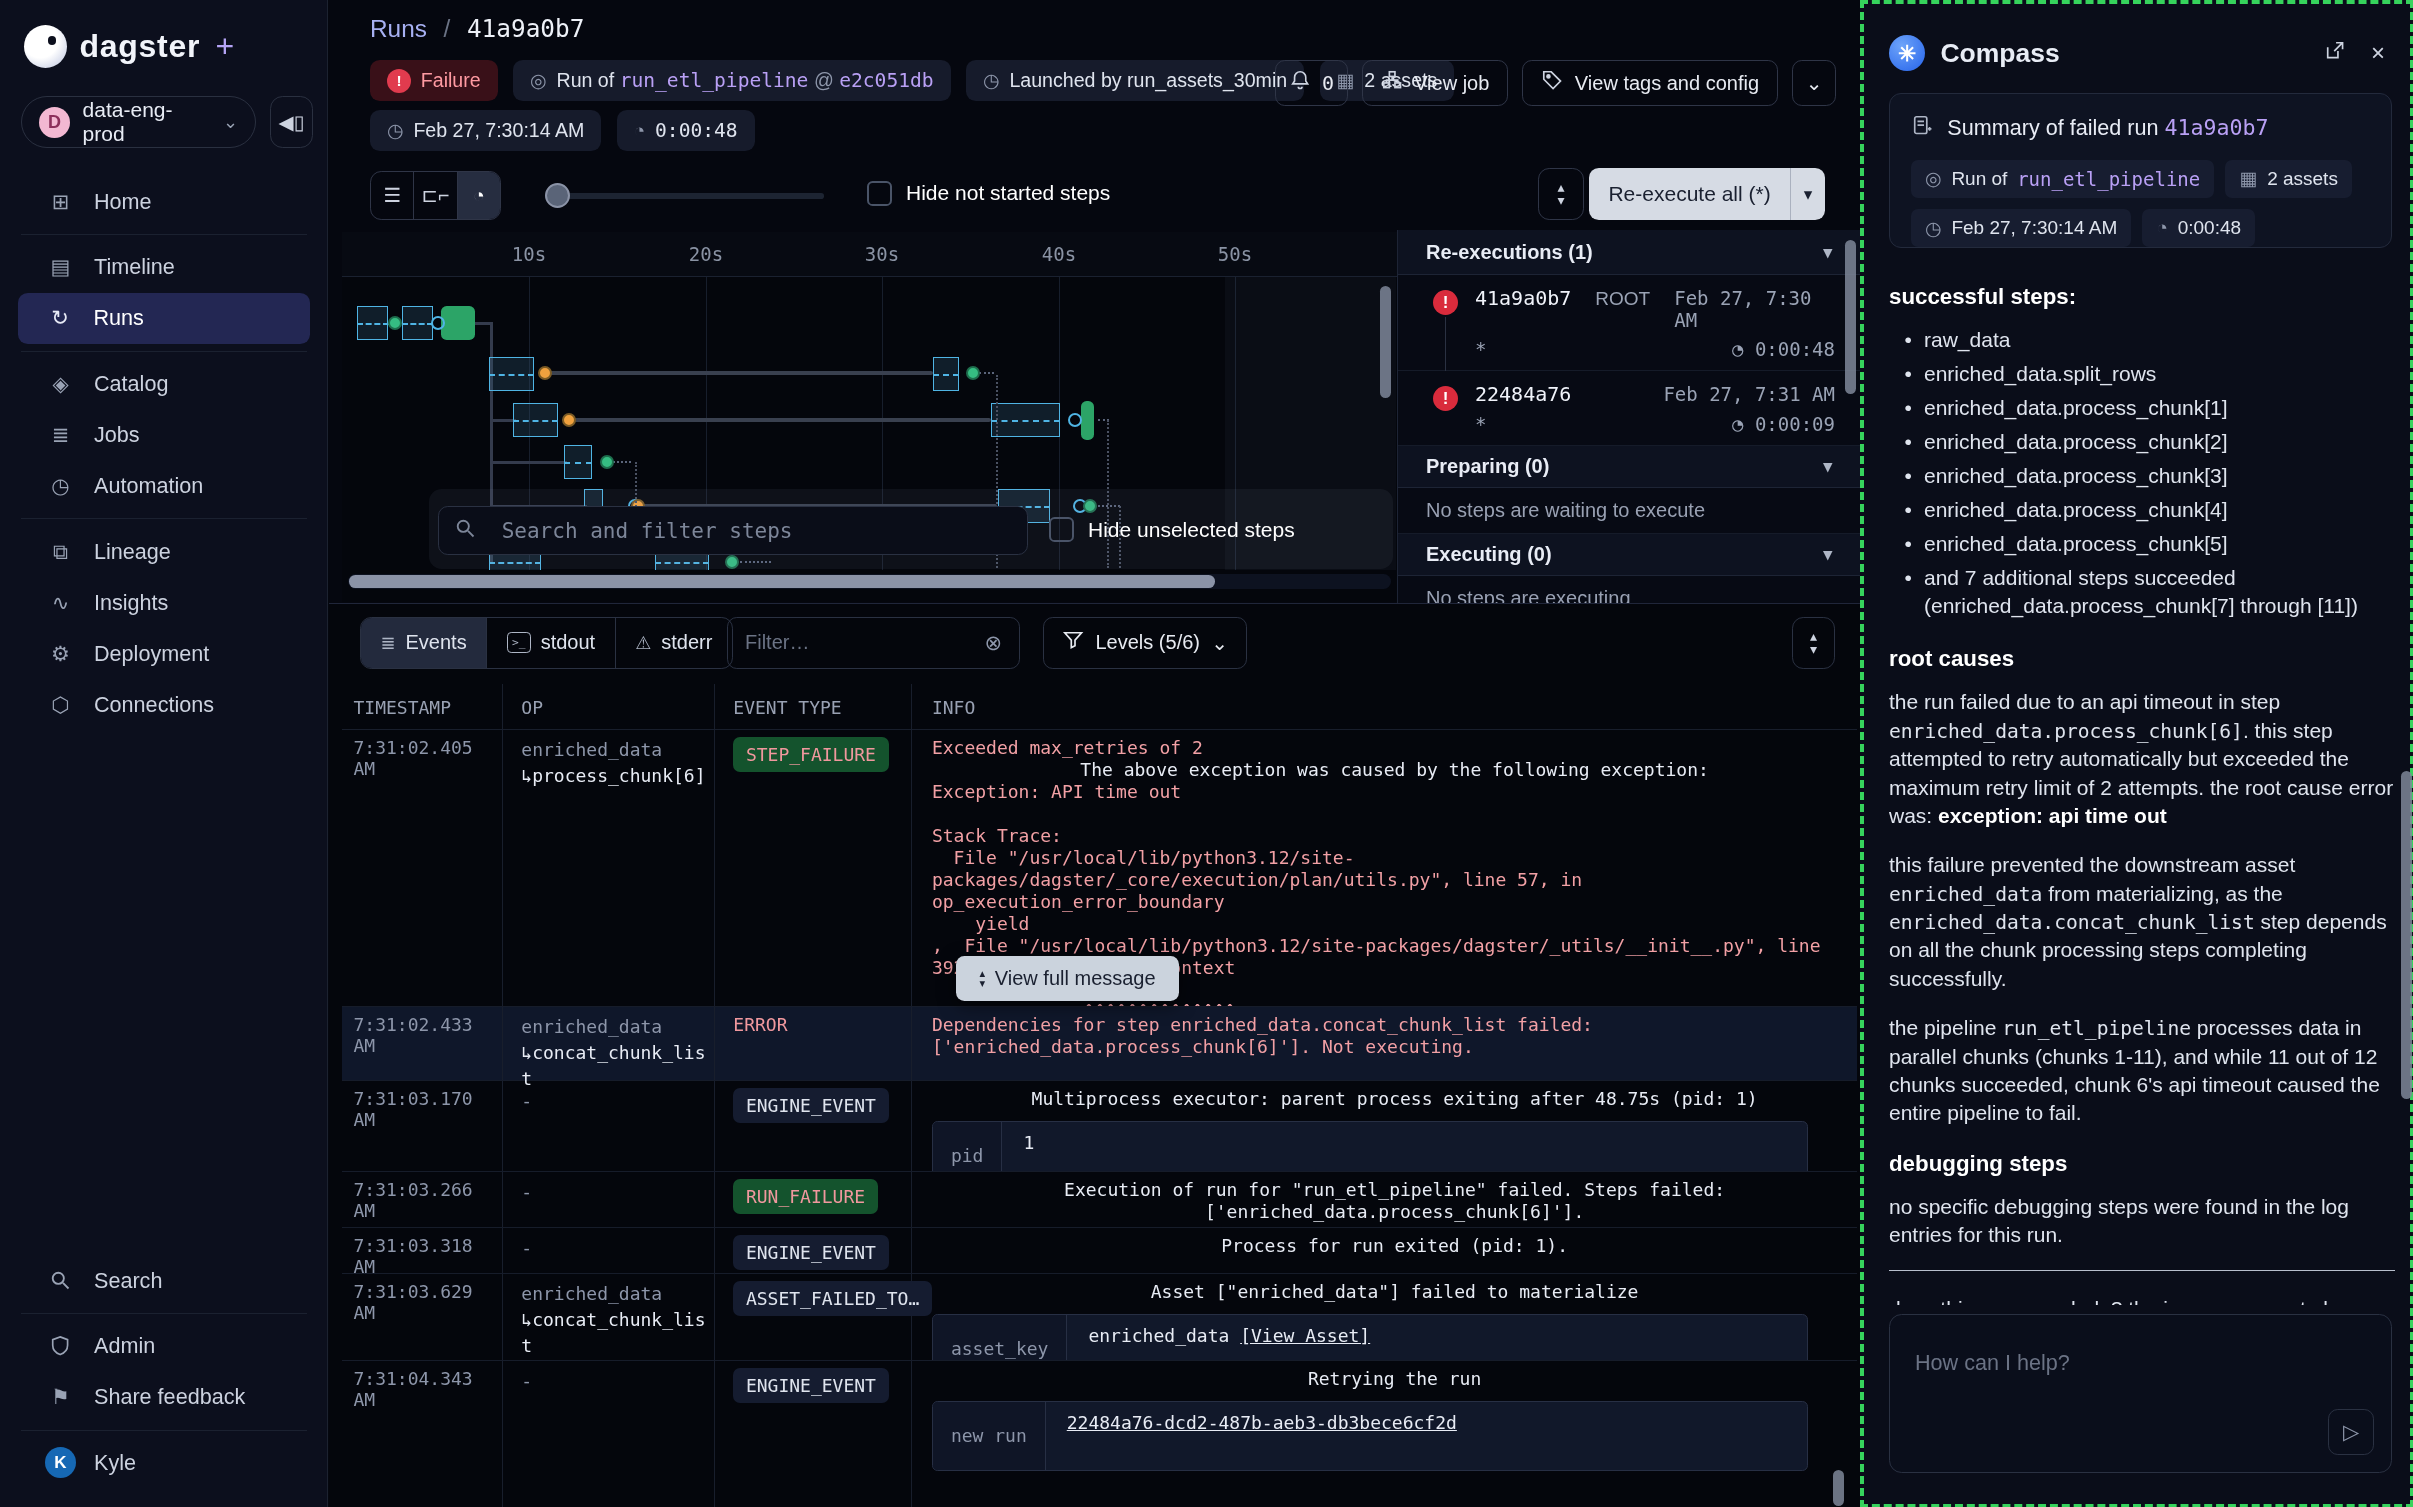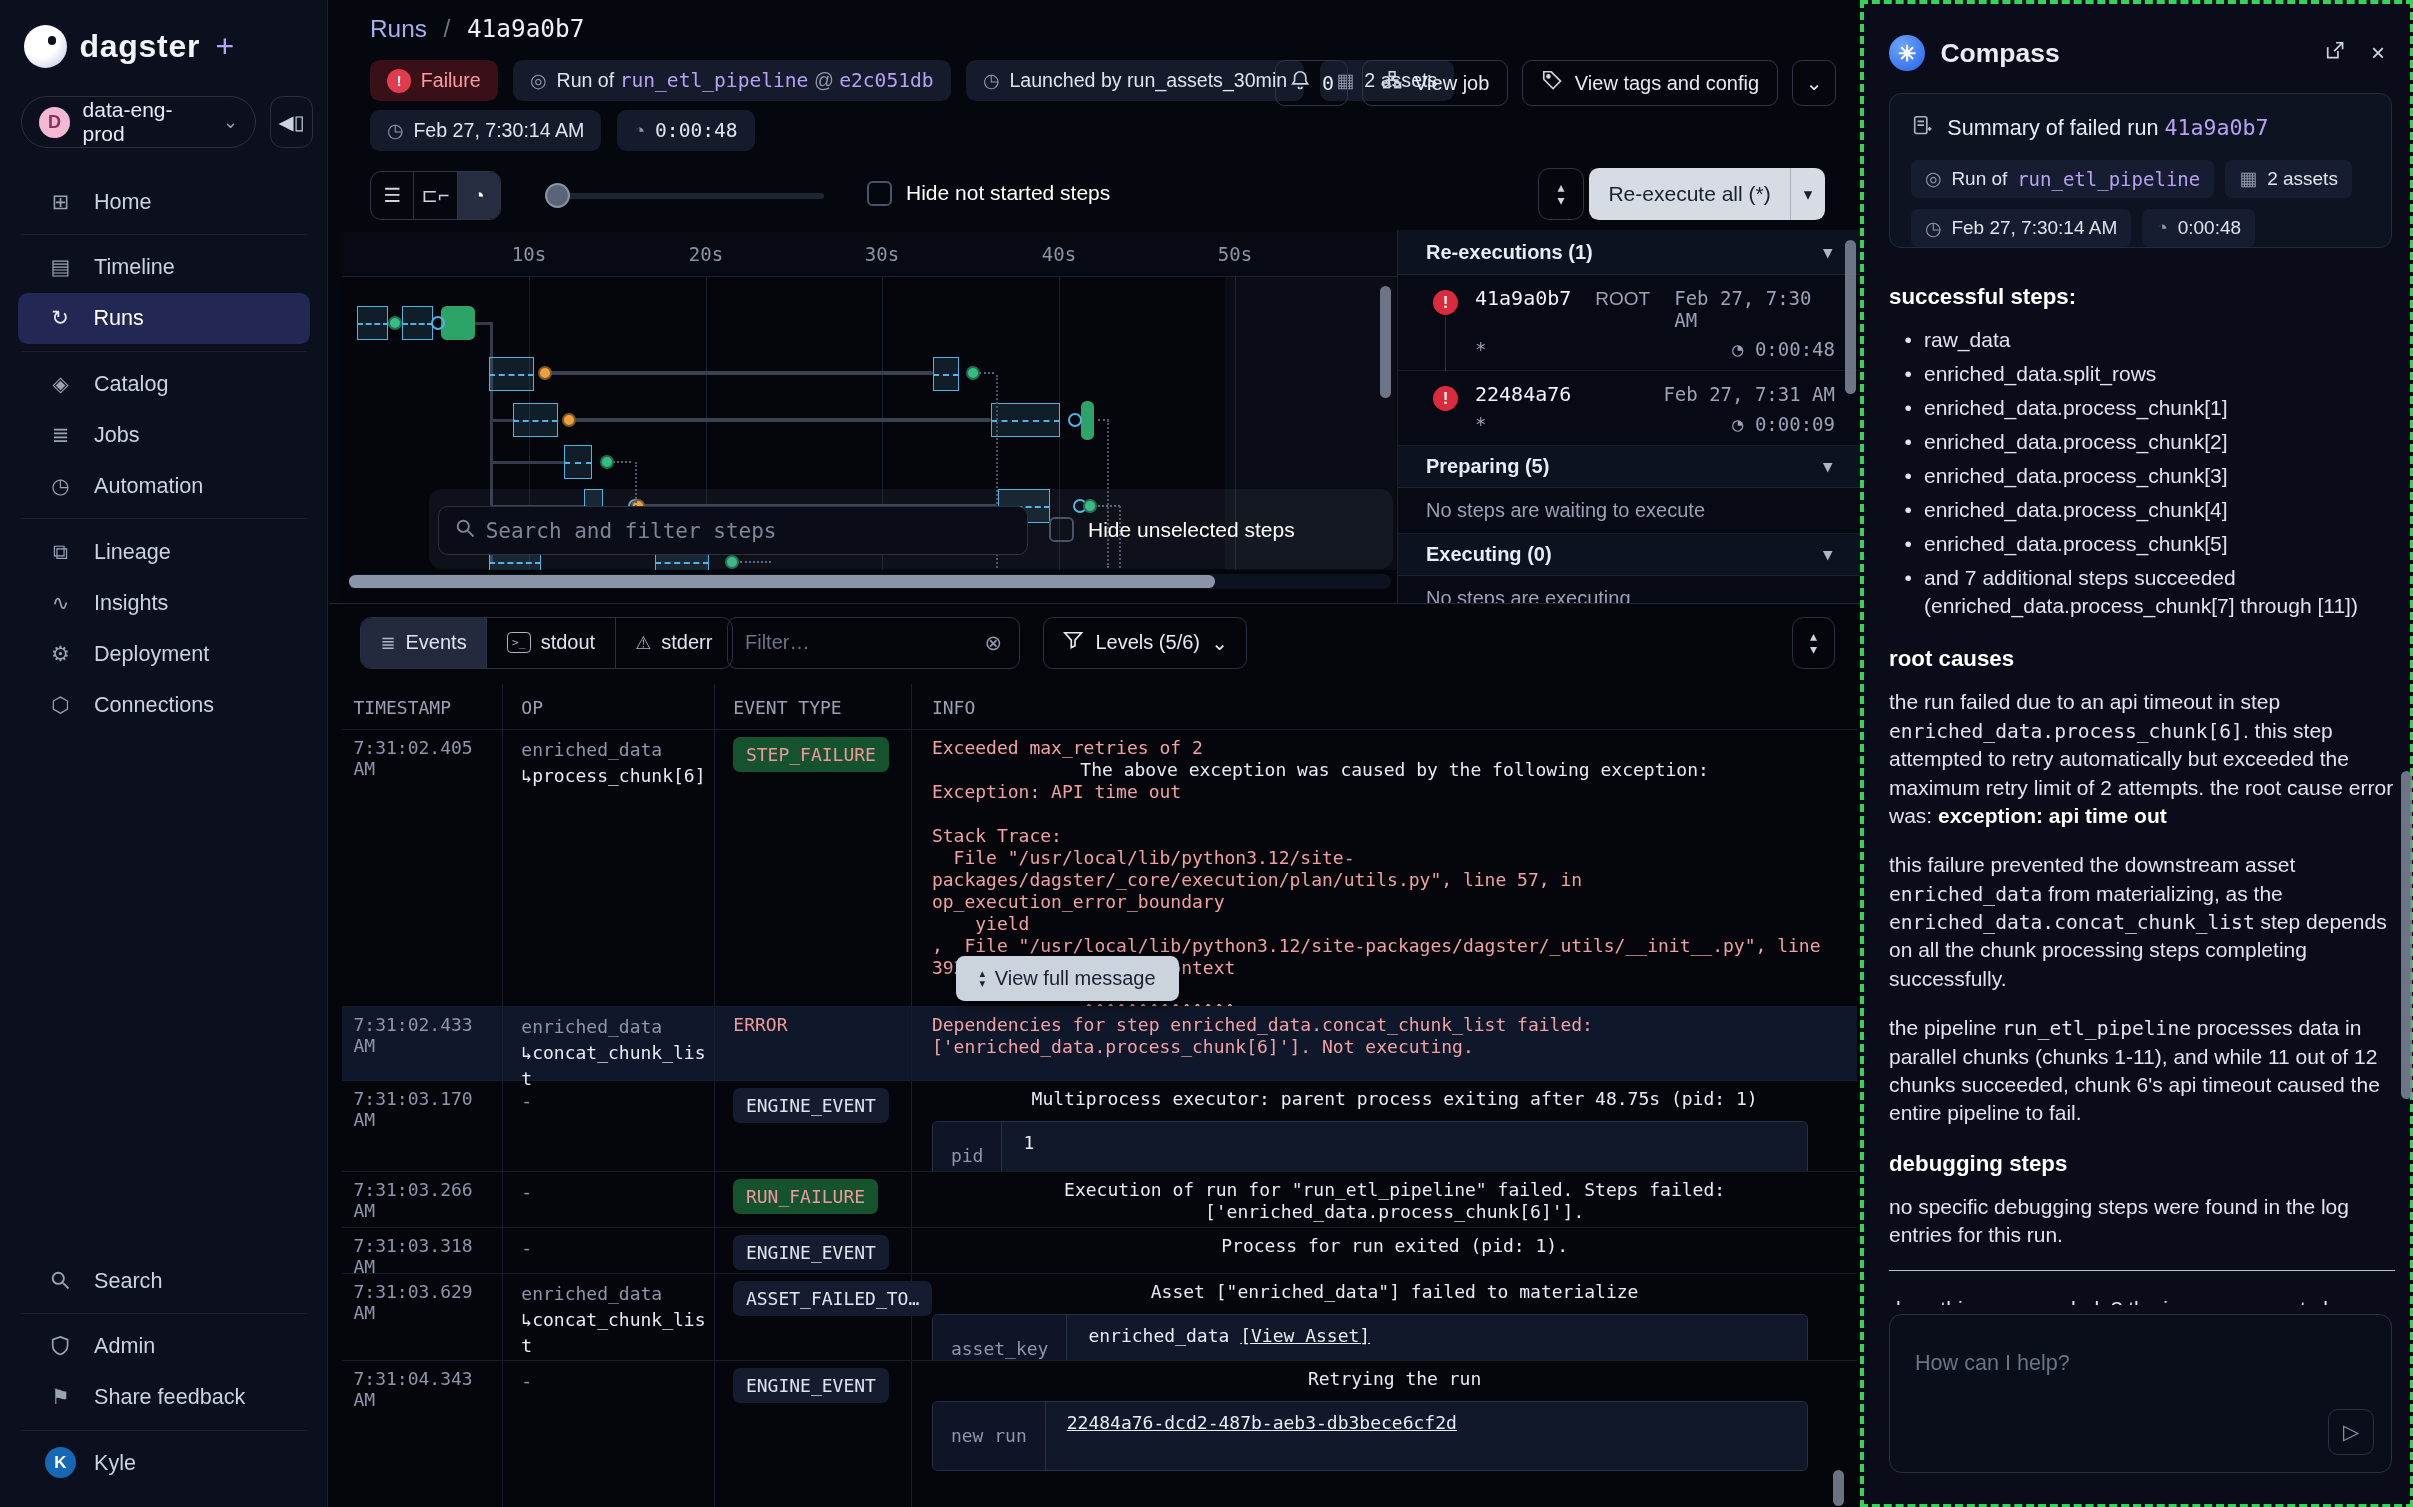--- a/index.html
+++ b/index.html
@@ -100,21 +100,21 @@
   .gdot { position:absolute; width:14px; height:14px; border-radius:50%; transform:translate(-50%,-50%); }
   .gdot.orange { background:#f0a13e; border:2.1px solid #7a5a25; }
   .gdot.green { background:#35bd82; border:2.1px solid #1e6d4d; }
   .gdot.ring { background:transparent; border:2.8px solid #4fb4e4; }
   .gtrail { position:absolute; height:0; border-top:2.8px dotted #5a647a; }
   .gvdot { position:absolute; width:0; border-left:2.8px dotted #4a5162; }
   .fanline { position:absolute; background:#343b4d; }
   #gantt-overlay { position:absolute; left:87px; top:257px; width:964px; height:80px;
     background:rgba(160,175,205,0.07); border-radius:12.6px; }
   #gantt-search { position:absolute; left:96px; top:274px; width:590px; height:49px; background:#0a0d18;
-    border:1.4px solid #2a3142; border-radius:9.8px; display:flex; align-items:center; gap:9px; padding:0 15.4px;
+    border:1.4px solid #2a3142; border-radius:9.8px; display:flex; align-items:center; gap:25px; padding:0 15.4px;
     font-size:21px; color:#7d8699; }
   #hide-unselected { position:absolute; left:707px; top:285px; }
   #gantt-hscroll { position:absolute; left:5.6px; top:342px; width:1043px; height:15.4px; background:#0d1220; border-radius:7.7px; }
   #gantt-hscroll .thumb { position:absolute; left:1.4px; top:1.4px; width:866px; height:12.6px; background:#8b93a7; border-radius:6.3px; }
   .vscroll { position:absolute; width:11.2px; background:#7e8799; border-radius:5.6px; opacity:.85; }
 
   
   #reexec { position:absolute; left:1397px; top:230px; width:463px; height:373px; background:#0a0e1a;
     border-left:0.7px solid #1d2435; }
   .rx-header { height:45px; display:flex; align-items:center; justify-content:space-between;
@@ -523,21 +523,21 @@
         <div class="rx-line1">
           <span class="rx-id mono">22484a76</span>
           <span class="rx-date mono">Feb 27, 7:31 AM</span>
         </div>
         <div class="rx-line2">
           <span class="mono">*</span>
           <span class="rx-dur mono">◔ 0:00:09</span>
         </div>
       </div>
       <div class="rx-sec">
-        <span>Preparing (5)</span>
+        <span>Preparing (0)</span>
         <span class="chev">▾</span>
       </div>
       <div class="rx-empty">No steps are waiting to execute</div>
       <div class="rx-sec">
         <span>Executing (0)</span>
         <span class="chev">▾</span>
       </div>
       <div class="rx-empty">No steps are executing</div>
       <div class="vscroll" style="left: 447px; top: 9.8px; height: 154px;"></div>
     </div>

